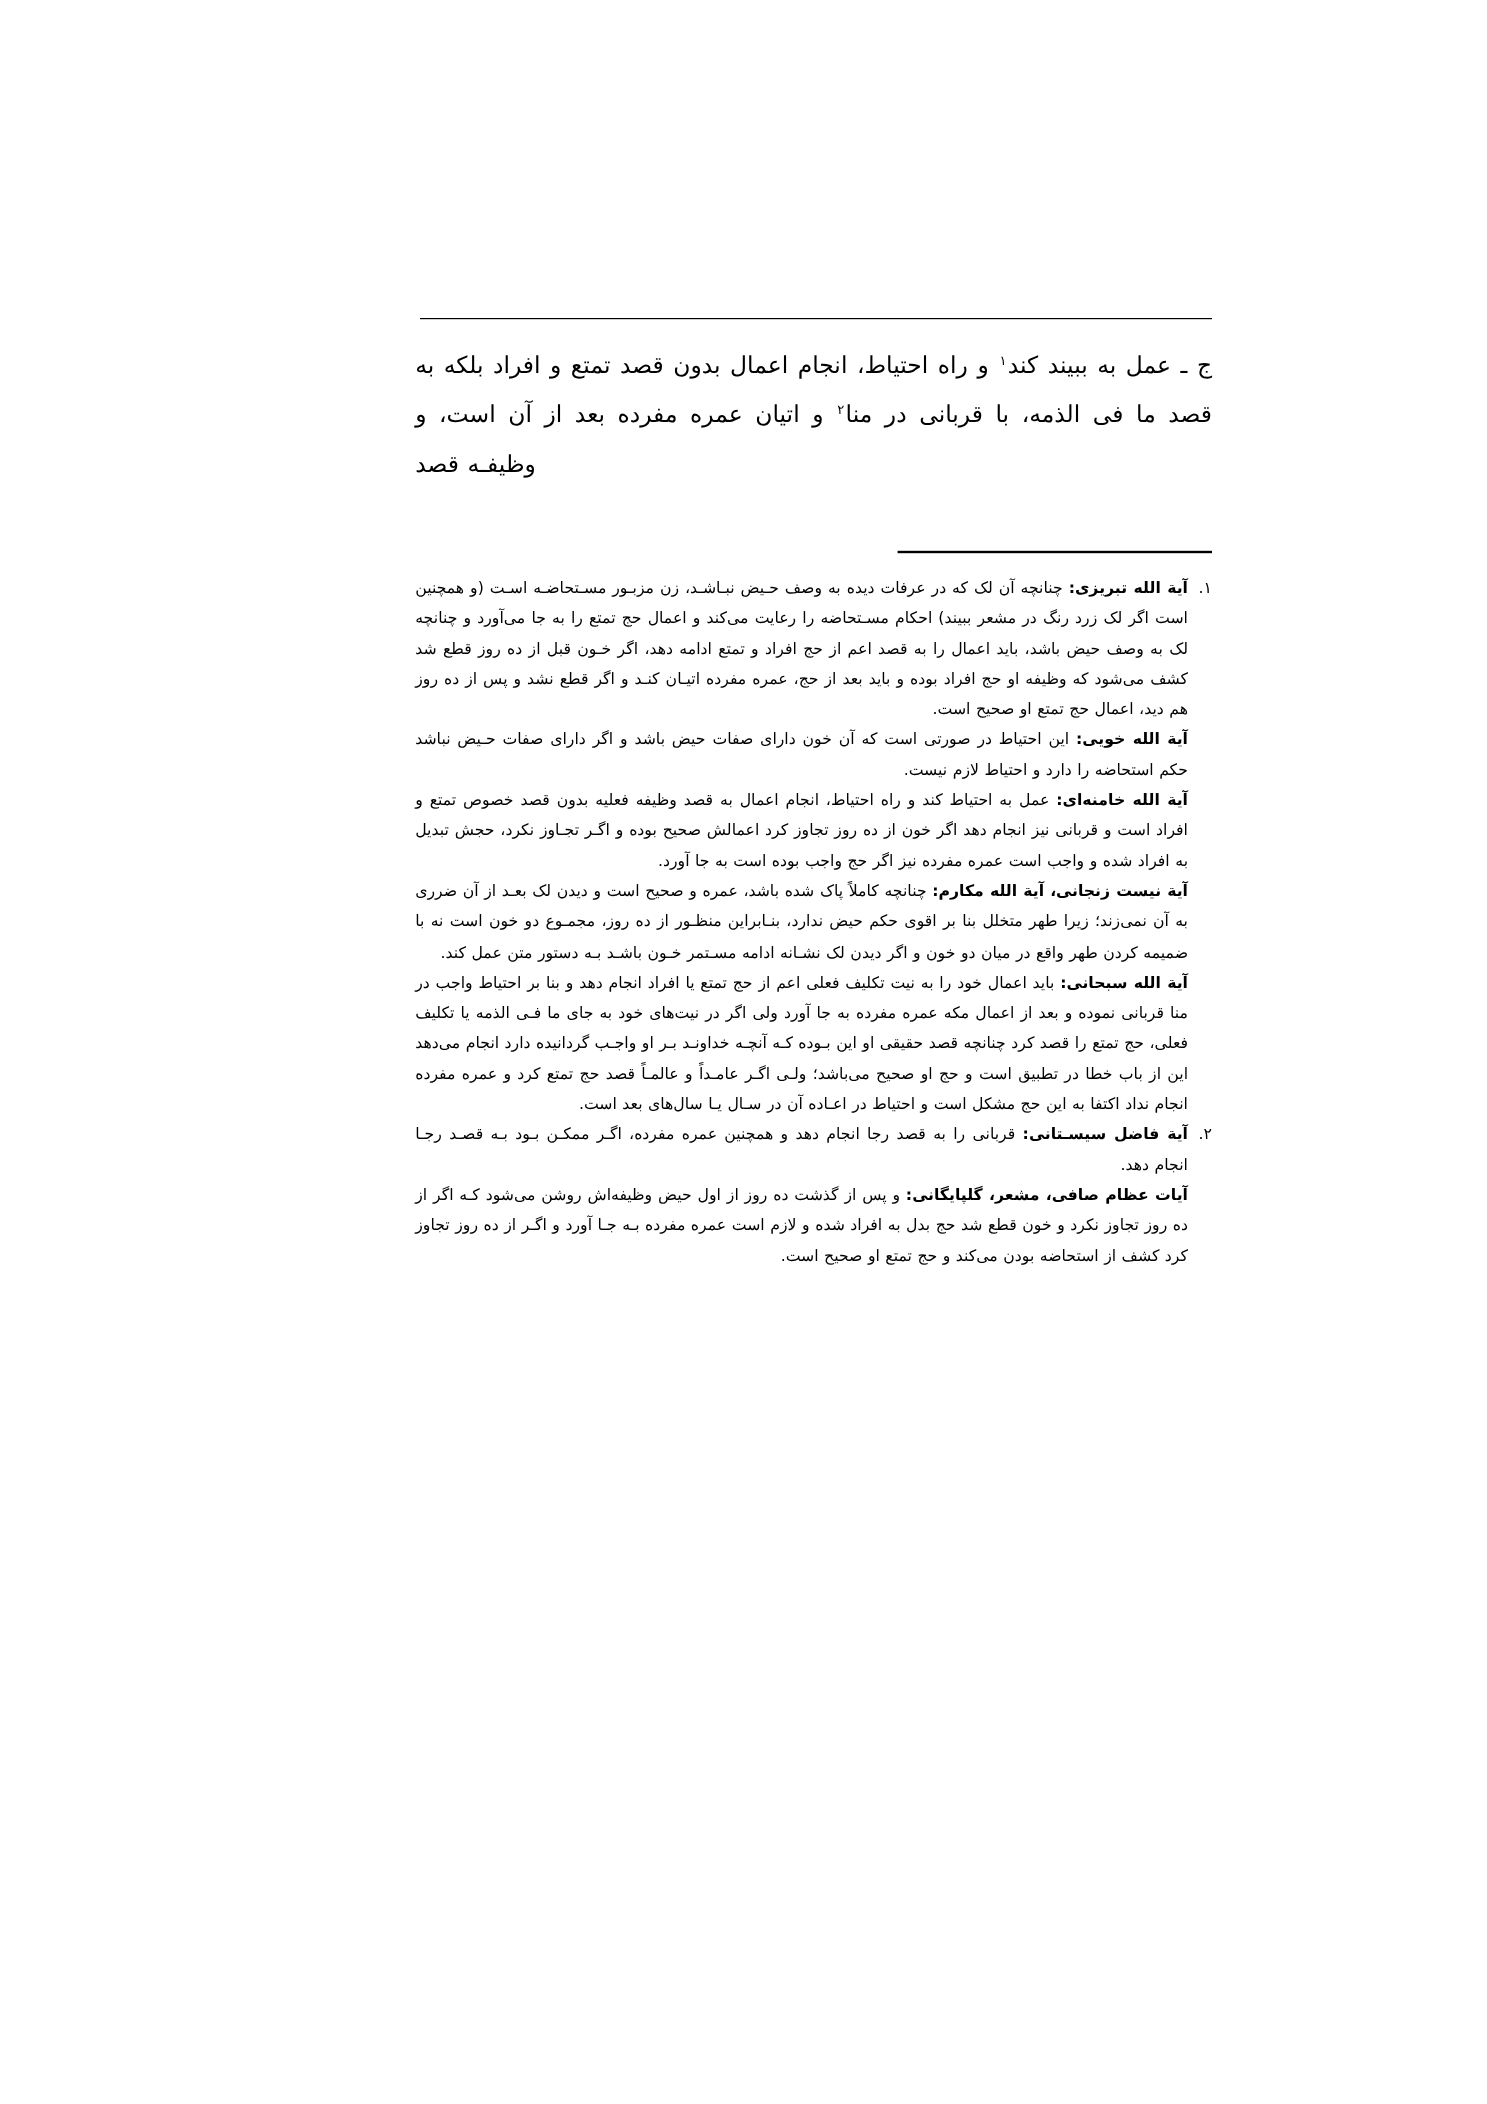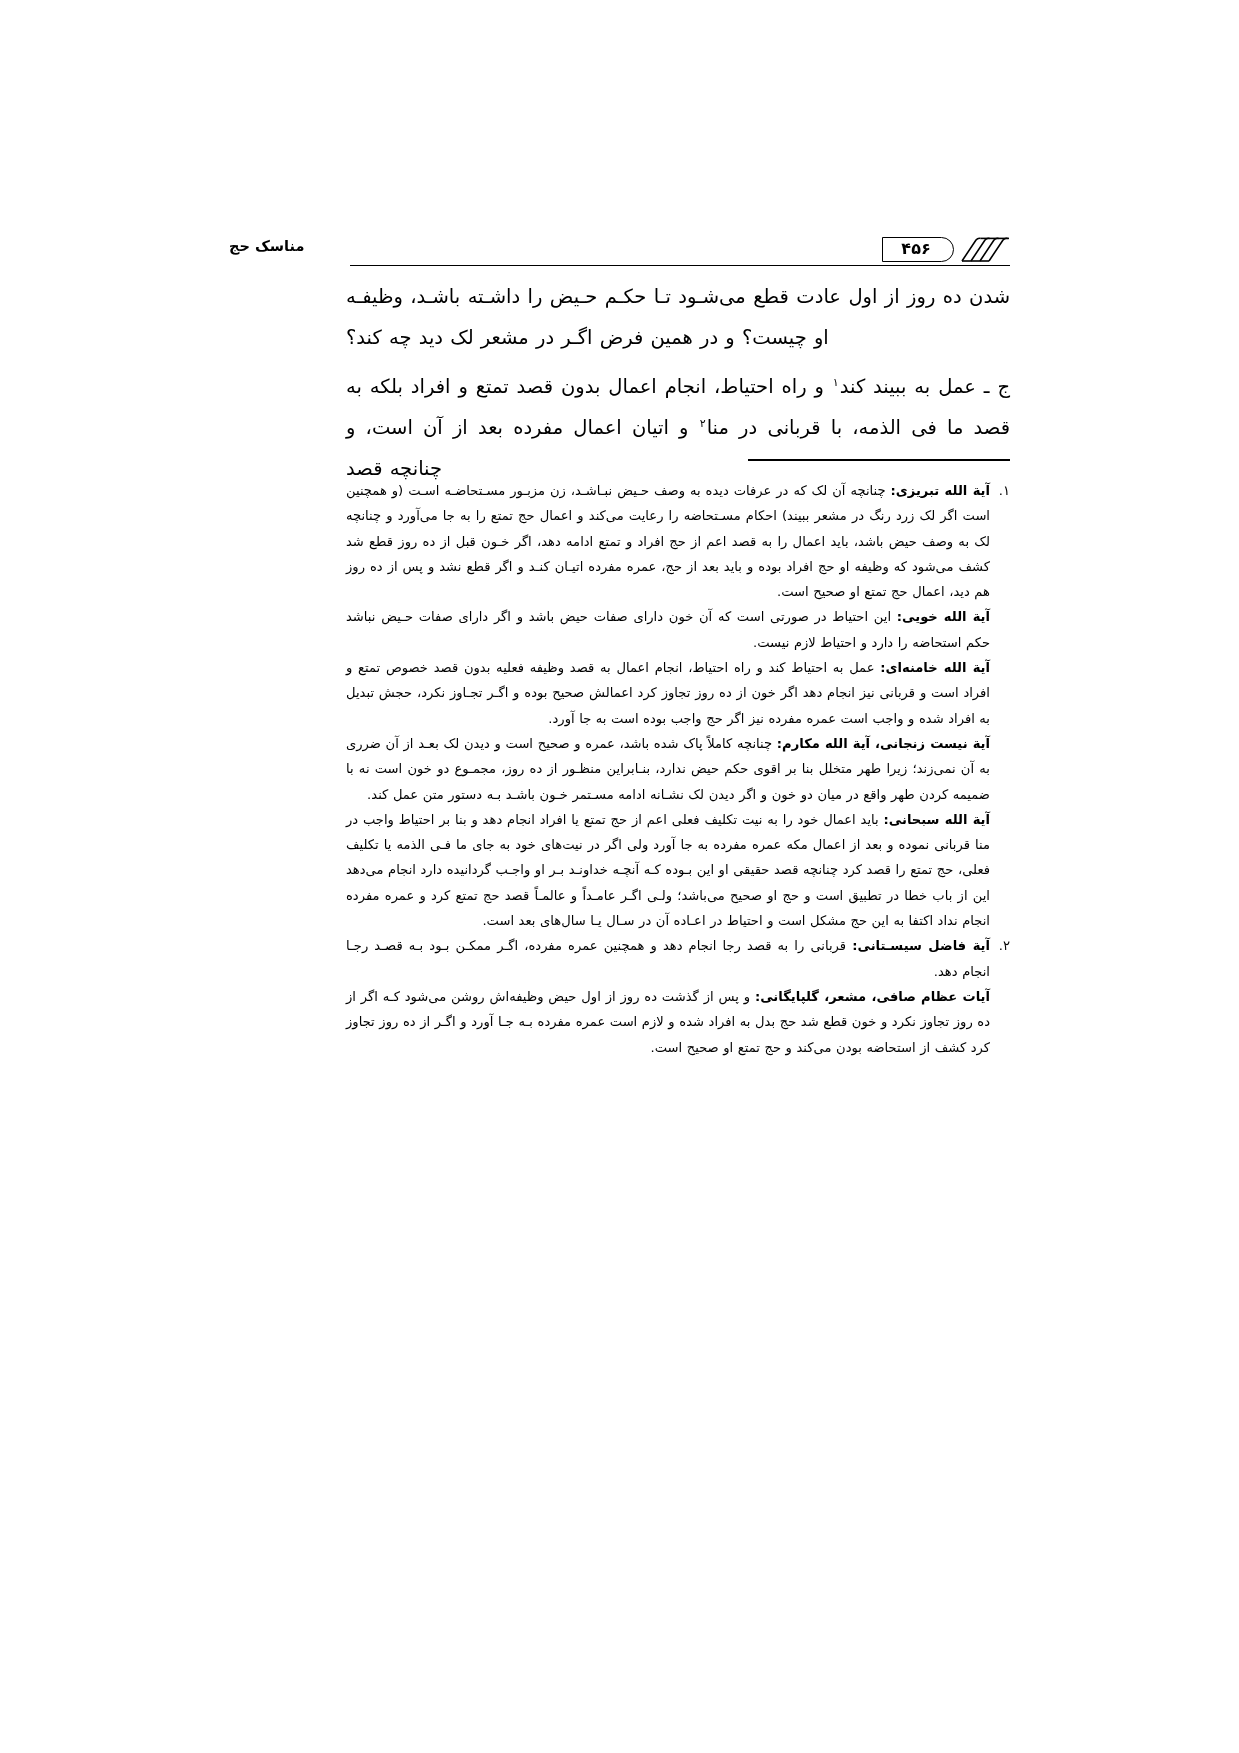--- a/index.html
+++ b/index.html
@@ -163,49 +163,27 @@
   .auth {
     font-weight: bold;
     letter-spacing: 0.1px;
   }
 </style>
 </head>
 <body>
 
 <div class="page">
 
-  <div class="header">
-    <div class="header-title">مناسک حج</div>
-
-    <div class="folio-wrap">
-      <span class="slashes">
-        <svg width="58" height="25" viewBox="0 0 58 25" aria-hidden="true">
-          <g fill="none" stroke="#000" stroke-width="1.6">
-            <path d="M10 24 L24 3 Q26 0.6 28.6 1.4"></path>
-            <path d="M19 24 L33 3 Q35 0.6 37.6 1.4"></path>
-            <path d="M28 24 L42 3 Q44 0.6 46.6 1.4"></path>
-            <path d="M37 24 L51 3 Q53 0.6 55.6 1.4"></path>
-            <path d="M10 24 L37 24"></path>
-            <path d="M28.6 1.4 L57 1.4"></path>
-          </g>
-        </svg>
-      </span>
-      <span class="folio-box">
-        <span class="folio-num">۴۵۶</span>
-      </span>
-    </div>
-  </div>
   <div class="header-rule"></div>
 
   <div class="body-col">
 
-    <p class="body-p">شدن ده روز از اول عادت قطع می‌شـود تـا حکـم حـیض را داشـته باشـد، وظیفـه او چیست؟ و در همین فرض اگـر در مشعر لک دید چه کند؟</p>
 
     <p class="body-p q-ans">
-      <span>ج ـ عمل به ببیند کند</span><sup class="fn">۱</sup><span> و راه احتیاط، انجام اعمال بدون قصد تمتع و افراد بلکه به قصد ما فی الذمه، با قربانی در منا</span><sup class="fn">۲</sup><span> و اتیان اعمال مفرده بعد از آن است، و چنانچه قصد</span>
+      <span>ج ـ عمل به ببیند کند</span><sup class="fn">۱</sup><span> و راه احتیاط، انجام اعمال بدون قصد تمتع و افراد بلکه به قصد ما فی الذمه، با قربانی در منا</span><sup class="fn">۲</sup><span> و اتیان عمره مفرده بعد از آن است، و وظیفـه قصد</span>
     </p>
 
   </div>
 
   <div class="fn-rule"></div>
 
   <div class="footnotes">
 
     <div class="fn-item">
       <div class="fn-marker">۱.</div>

